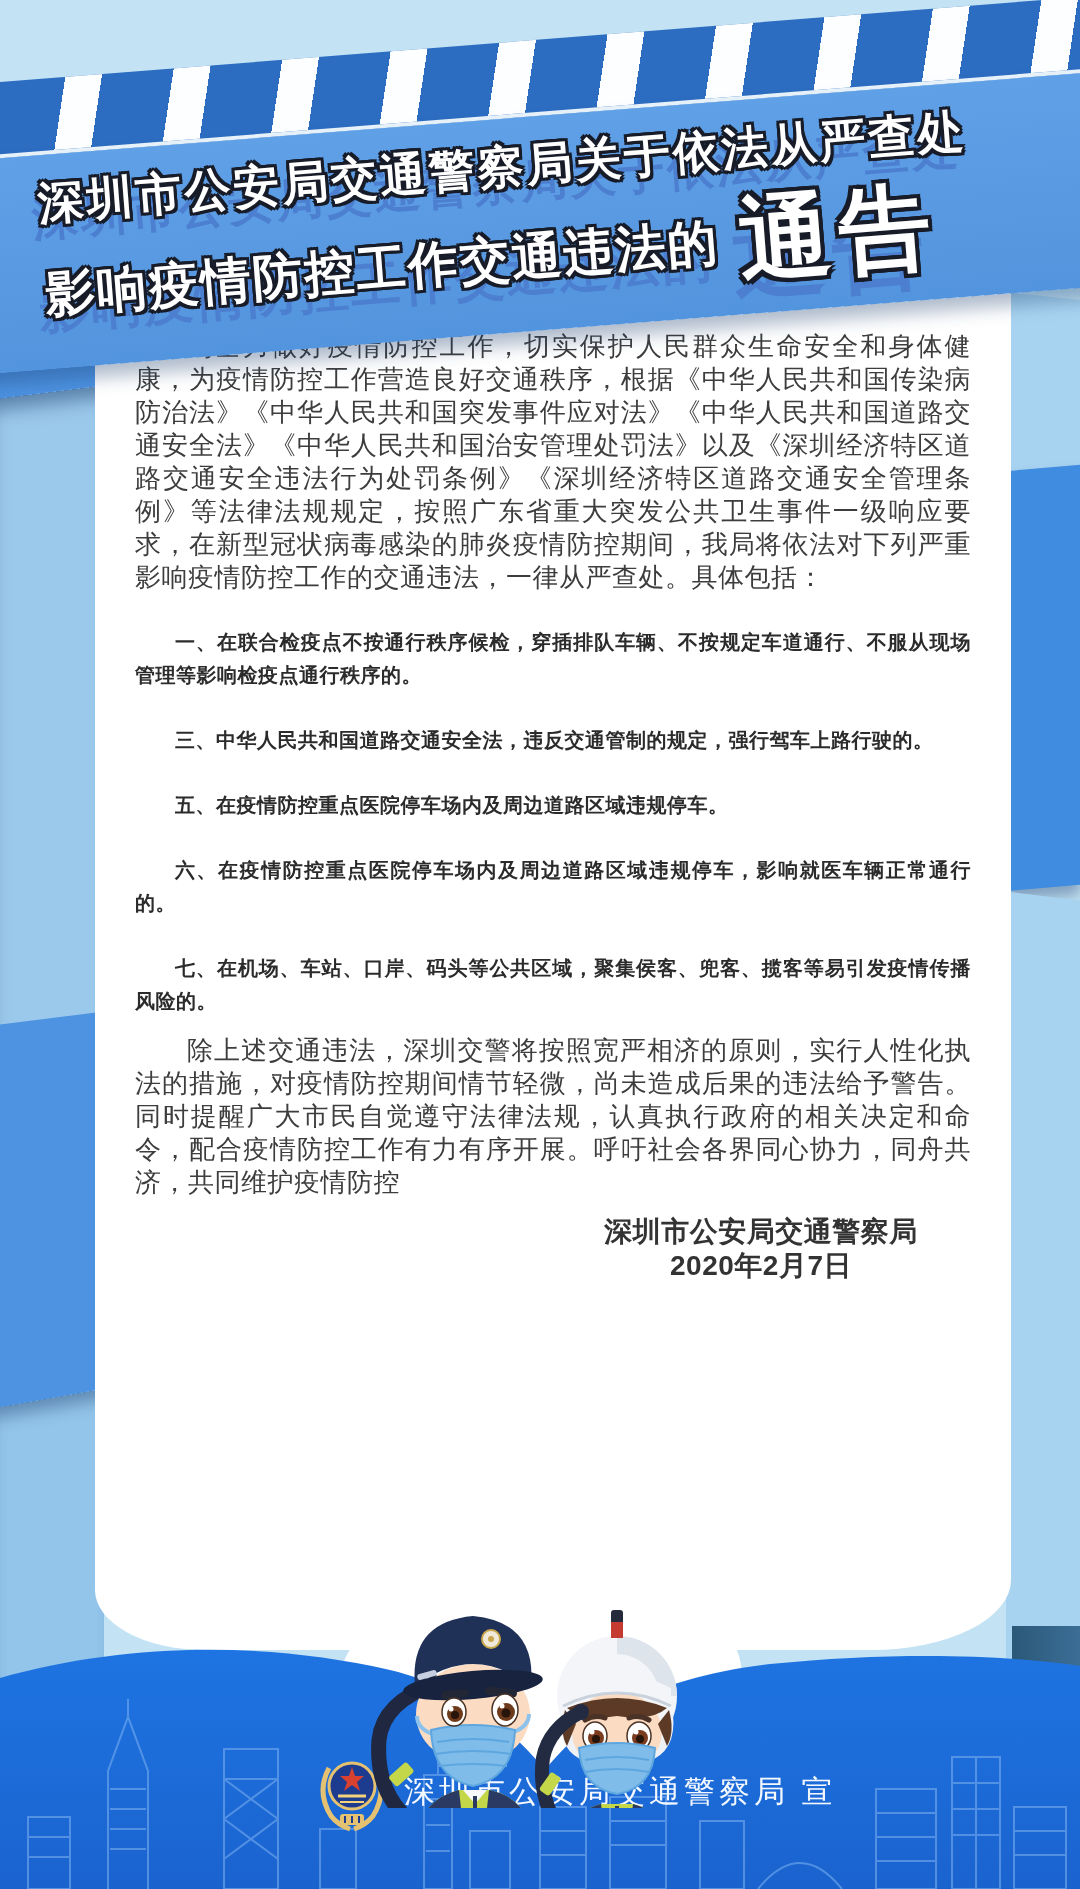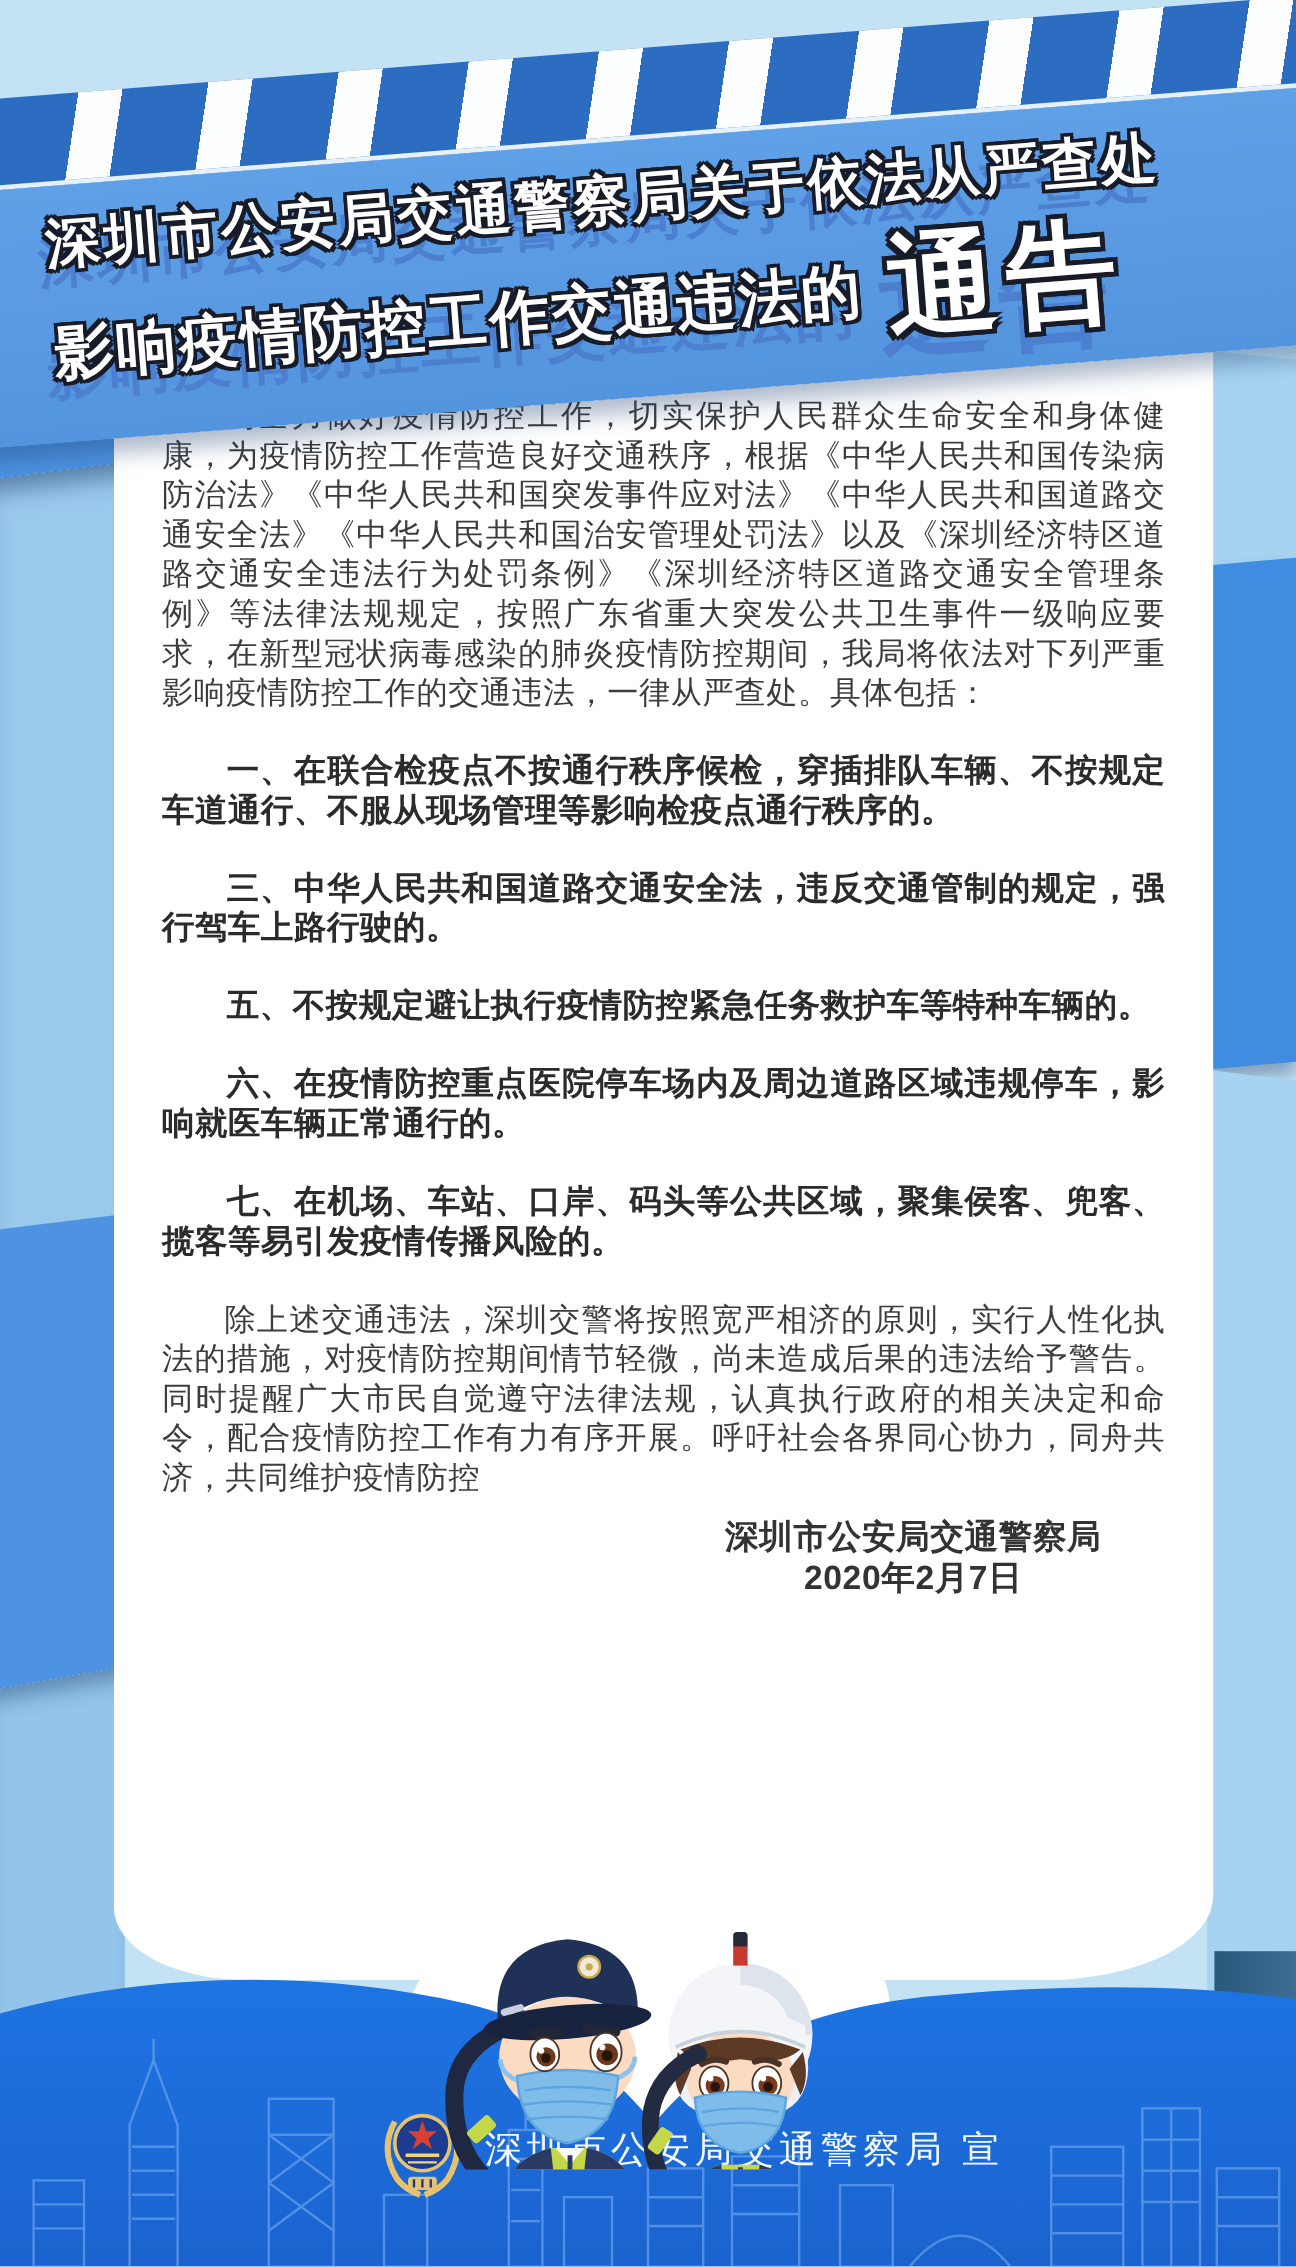--- a/index.html
+++ b/index.html
@@ -18,22 +18,22 @@
   .pr2{right:0;top:468px;width:74px;height:420px;background:#3F8CE0;transform:skewY(-5deg);
        box-shadow:0 10px 14px rgba(30,60,110,.4);}
   .pr3{right:0;top:896px;width:74px;height:780px;background:#A8D3F0;transform:skewY(7deg);}
 
   
   .card{position:absolute;z-index:2;left:95px;top:278px;width:916px;height:1372px;background:#FFFFFF;
         border-radius:4px 4px 140px 110px / 4px 4px 70px 60px;
         padding:52px 40px 0 40px;box-sizing:border-box;}
   .card p{margin:0;font-size:26px;line-height:33px;color:#3D3D3D;text-align:justify;text-indent:2em;
           letter-spacing:.5px;}
-  .card p.item{margin-top:32px;font-weight:700;color:#2B2B2B;font-size:27px;}
-  .card p.closing{margin-top:32px;}
+  .card p.item{margin-top:32px;font-weight:700;color:#2B2B2B;font-size:20px;}
+  .card p.closing{margin-top:16px;}
   .sig-block{margin-top:16px;margin-left:auto;width:420px;text-align:center;}
   .sig-block p{text-indent:0;text-align:center;font-weight:700;color:#333333;font-size:28px;line-height:34px;}
 
   .bulge{position:absolute;z-index:2;left:338px;top:1565px;width:404px;height:235px;background:#FFFFFF;
          border-radius:50%;transform:rotate(-3deg);}
   .notch{position:absolute;z-index:2;right:0;top:1626px;width:68px;height:60px;
          background:linear-gradient(90deg,#2A5878,#3C6E96);}
 
   
   .footer-shape{position:absolute;z-index:3;left:0;top:1620px;width:1080px;height:269px;}
@@ -73,21 +73,21 @@
   <div class="panel pl3"></div>
   <div class="panel pl4"></div>
   <div class="panel pr1"></div>
   <div class="panel pr2"></div>
   <div class="panel pr3"></div>
 
   <div class="card">
     <p class="intro">为全力做好疫情防控工作，切实保护人民群众生命安全和身体健康，为疫情防控工作营造良好交通秩序，根据《中华人民共和国传染病防治法》《中华人民共和国突发事件应对法》《中华人民共和国道路交通安全法》《中华人民共和国治安管理处罚法》以及《深圳经济特区道路交通安全违法行为处罚条例》《深圳经济特区道路交通安全管理条例》等法律法规规定，按照广东省重大突发公共卫生事件一级响应要求，在新型冠状病毒感染的肺炎疫情防控期间，我局将依法对下列严重影响疫情防控工作的交通违法，一律从严查处。具体包括：</p>
     <p class="item">一、在联合检疫点不按通行秩序候检，穿插排队车辆、不按规定车道通行、不服从现场管理等影响检疫点通行秩序的。</p>
     <p class="item">三、中华人民共和国道路交通安全法，违反交通管制的规定，强行驾车上路行驶的。</p>
-    <p class="item">五、不按规定避让执行疫情防控紧急任务救护车等特种车辆的。</p>
+    <p class="item">五、在疫情防控重点医院停车场内及周边道路区域违规停车。</p>
     <p class="item">六、在疫情防控重点医院停车场内及周边道路区域违规停车，影响就医车辆正常通行的。</p>
     <p class="item">七、在机场、车站、口岸、码头等公共区域，聚集侯客、兜客、揽客等易引发疫情传播风险的。</p>
     <p class="closing">除上述交通违法，深圳交警将按照宽严相济的原则，实行人性化执法的措施，对疫情防控期间情节轻微，尚未造成后果的违法给予警告。同时提醒广大市民自觉遵守法律法规，认真执行政府的相关决定和命令，配合疫情防控工作有力有序开展。呼吁社会各界同心协力，同舟共济，共同维护疫情防控</p>
     <div class="sig-block">
       <p>深圳市公安局交通警察局</p>
       <p>2020年2月7日</p>
     </div>
   </div>
 
   <div class="bulge"></div>

